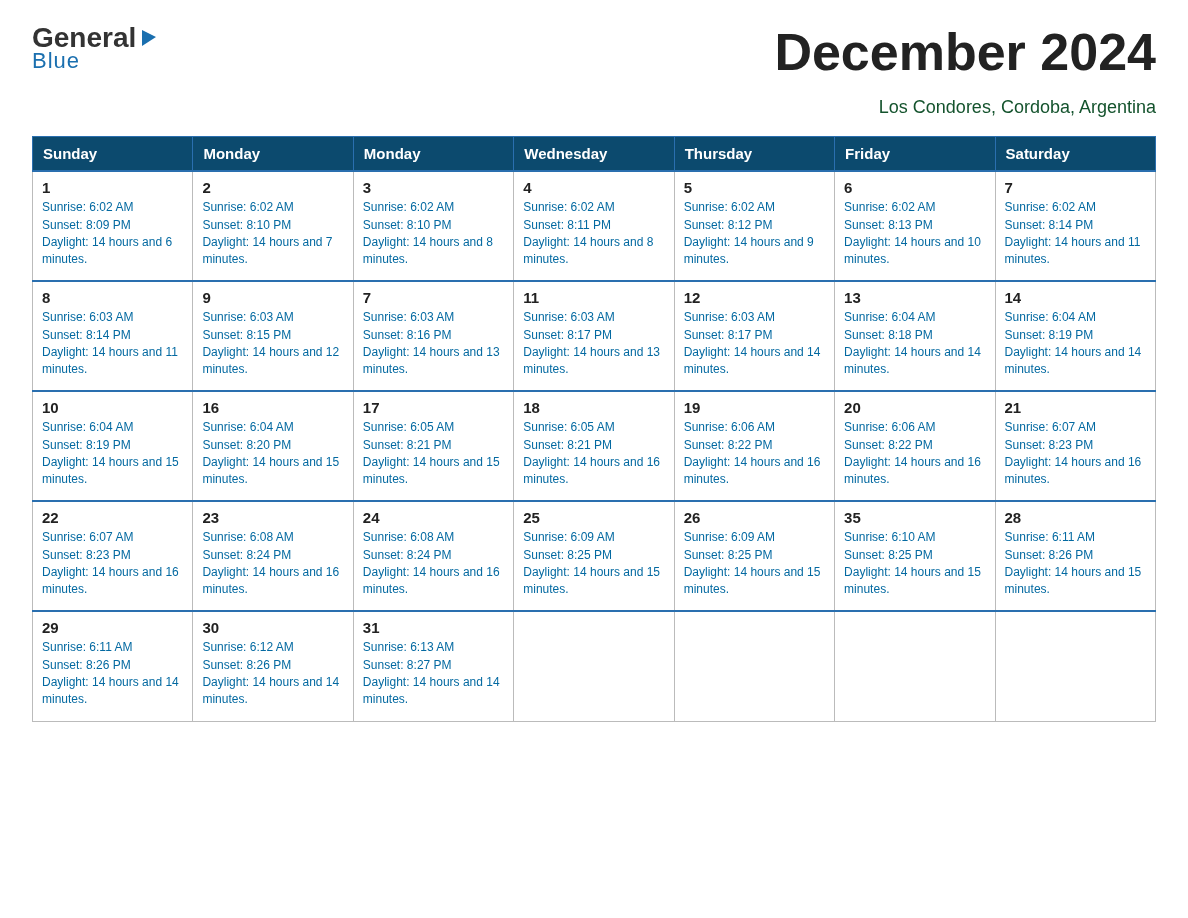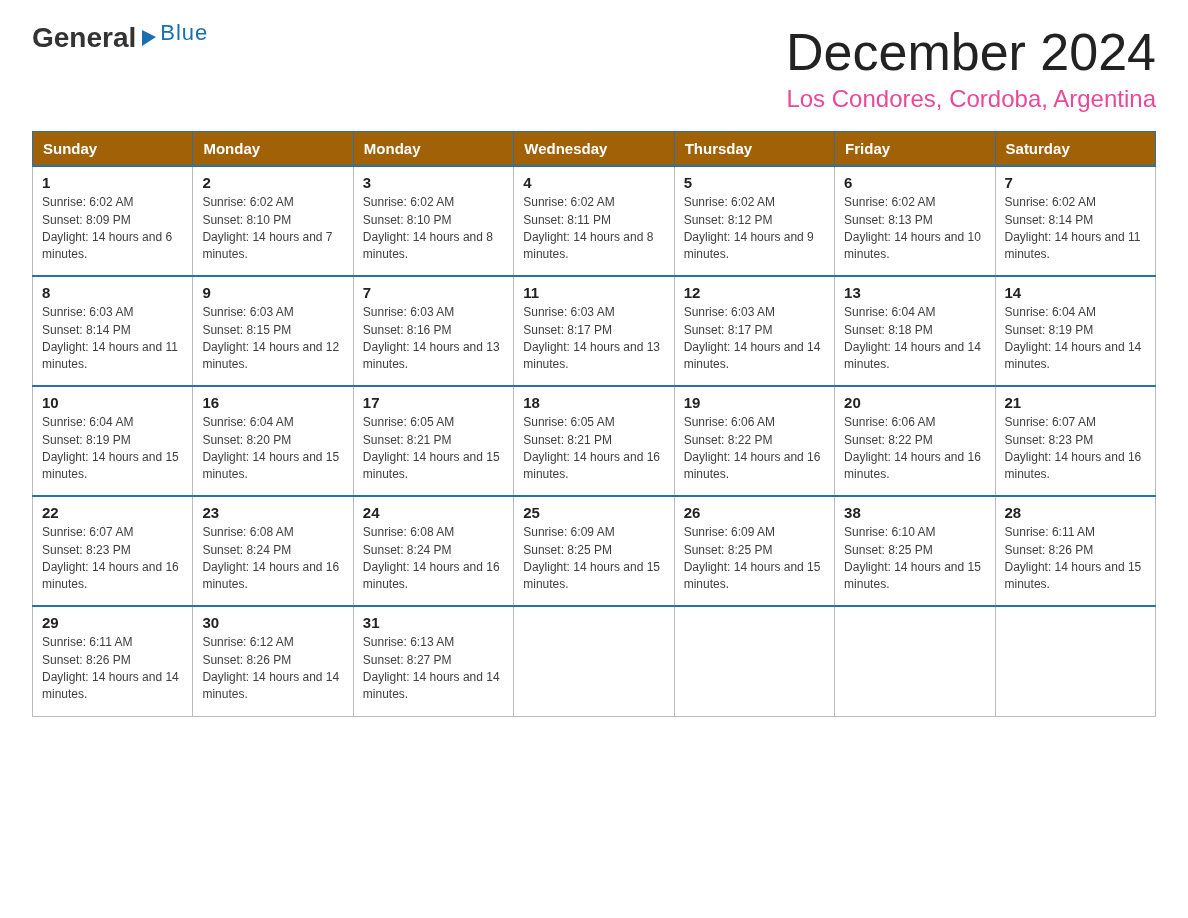--- a/index.html
+++ b/index.html
@@ -11,57 +11,57 @@
       min-height: 918px;
     }
     .header {
       display: flex;
       justify-content: space-between;
       align-items: flex-start;
       margin-bottom: 18px;
     }
     .logo {
       display: flex;
-      flex-direction: row;
+      flex-direction: column;
       align-items: flex-start;
     }
     .logo-text {
       font-size: 28px;
       font-weight: bold;
       color: #333;
       line-height: 1;
     }
     .logo-blue-line {
       color: #1a6faf;
       font-size: 22px;
       font-weight: normal;
       letter-spacing: 1px;
       margin-top: -4px;
     }
     .title-area {
       text-align: right;
     }
     .month-title {
       font-size: 52px;
-      font-weight: normal;
+      font-weight: bold;
       color: #222;
       line-height: 1.1;
     }
     .location {
-      font-size: 24px;
-      color: #ec4899;
-      margin-top: 4px;
+      font-size: 18px;
+      color: #14532d;
+      margin-top: 16px;
     }
     table {
       width: 100%;
       border-collapse: collapse;
       table-layout: fixed;
     }
     th {
-      background-color: #a16207;
+      background-color: #0c4a6e;
       color: #fff;
       font-size: 15px;
       font-weight: bold;
       padding: 8px 10px;
       text-align: left;
       border: 1px solid #2a6faf;
     }
     td {
       vertical-align: top;
       padding: 7px 9px;
@@ -72,21 +72,21 @@
       height: 110px;
     }
     .day-num {
       font-size: 15px;
       font-weight: bold;
       display: block;
       margin-bottom: 3px;
     }
     .day-info {
       font-size: 12px;
-      color: #404040;
+      color: #0369a1;
       line-height: 1.45;
     }
     td.empty {
       background: #fff;
     }
     tr td {
       border-top: 2px solid #2a6faf;
     }
     tr td + td {
       border-top: 2px solid #2a6faf;
@@ -234,21 +234,21 @@
         </td>
         <td>
           <span class="day-num">25</span>
 <div class="day-info">Sunrise: 6:09 AM<br>Sunset: 8:25 PM<br>Daylight: 14 hours and 15 minutes.</div>
         </td>
         <td>
           <span class="day-num">26</span>
 <div class="day-info">Sunrise: 6:09 AM<br>Sunset: 8:25 PM<br>Daylight: 14 hours and 15 minutes.</div>
         </td>
         <td>
-          <span class="day-num">38</span>
+          <span class="day-num">35</span>
 <div class="day-info">Sunrise: 6:10 AM<br>Sunset: 8:25 PM<br>Daylight: 14 hours and 15 minutes.</div>
         </td>
         <td>
           <span class="day-num">28</span>
 <div class="day-info">Sunrise: 6:11 AM<br>Sunset: 8:26 PM<br>Daylight: 14 hours and 15 minutes.</div>
         </td>
       </tr>
       <tr>
         <td>
           <span class="day-num">29</span>

